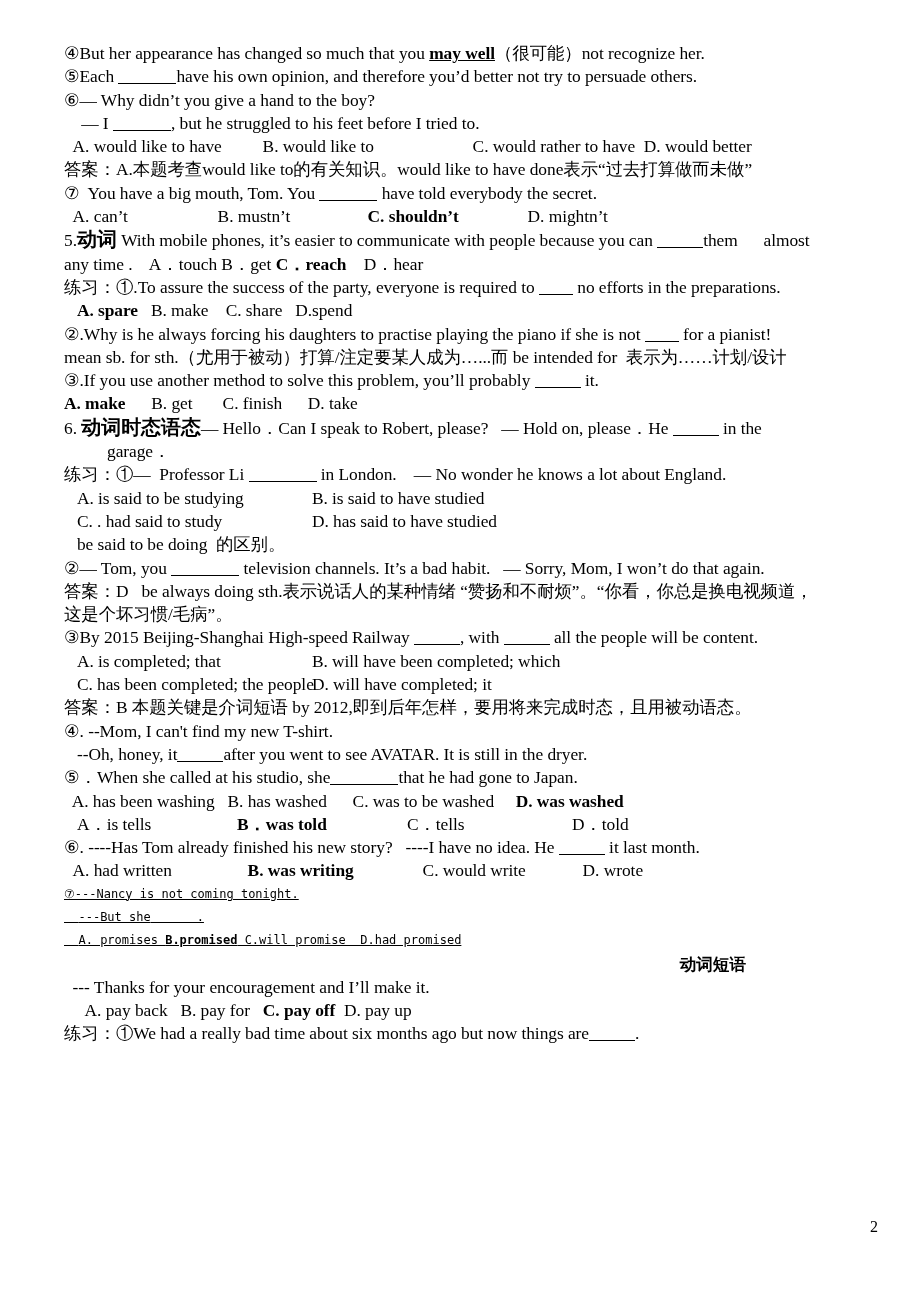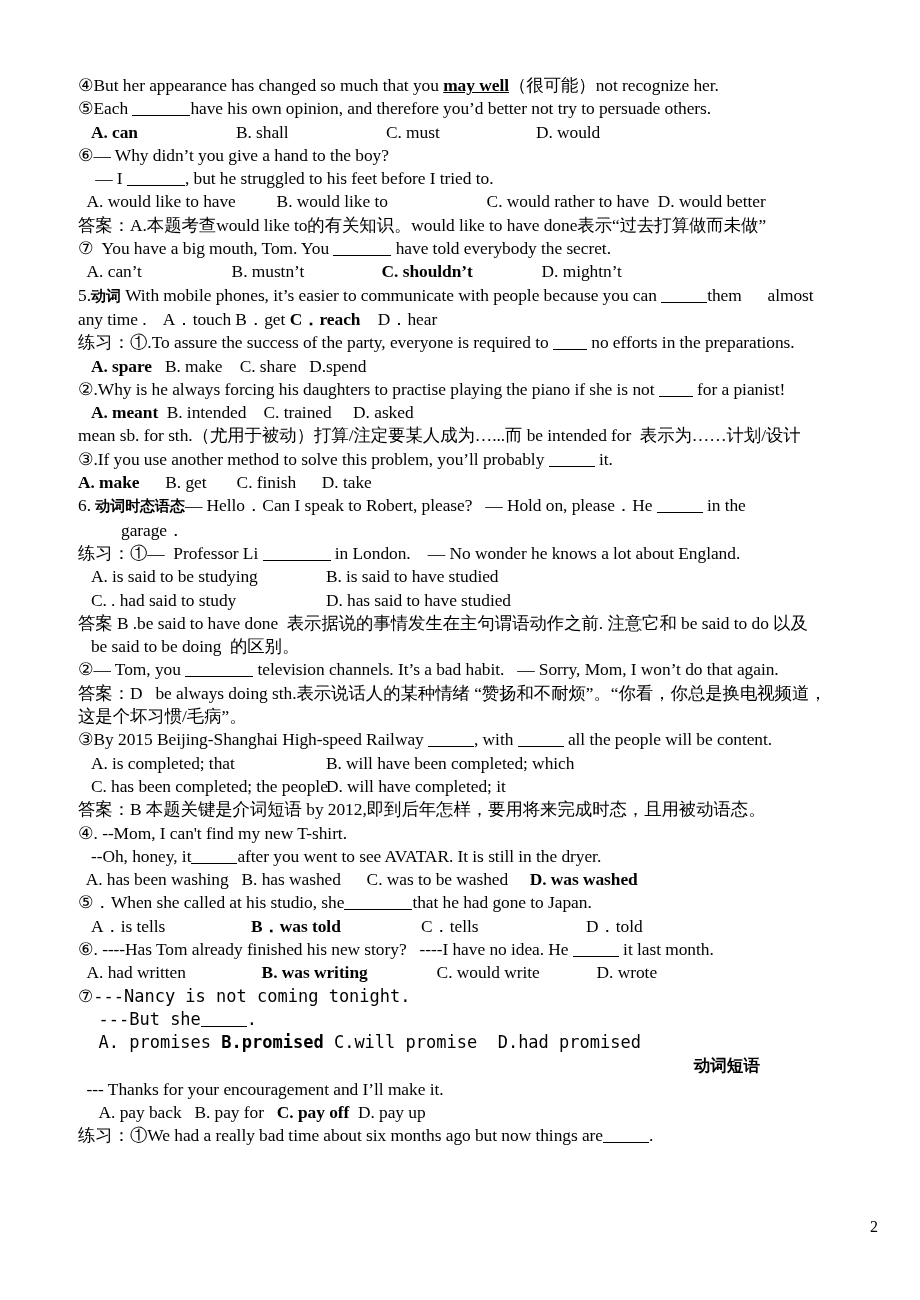--- a/index.html
+++ b/index.html
@@ -10,25 +10,25 @@
   body {
     width: 920px;
     height: 1300px;
     position: relative;
     font-family: "Liberation Serif", "DejaVu Serif", serif;
     color: #000000;
     overflow: hidden;
   }
   #page {
     position: absolute;
-    left: 16px; top: 0;
+    left: 2px; top: 0;
     width: 768px;
     height: 1300px;
     box-sizing: border-box;
-    padding: 74px 24px 0 62px;
+    padding: 42px 24px 0 62px;
   }
   .ln {
     font-size: 17.4px;
     line-height: 23.3px;
     white-space: pre;
     letter-spacing: -0.05px;
     margin: 0;
   }
   .b { font-weight: bold; }
   .u { text-decoration: underline; }
@@ -40,29 +40,30 @@
     height: 13px;
   }
   .bl-s  { width: 34px; }
   .bl-m  { width: 46px; }
   .bl-l  { width: 58px; }
   .bl-xl { width: 68px; }
   
   .cn-b {
     font-family: "DejaVu Sans", "Liberation Sans", sans-serif;
     font-weight: bold;
-    font-size: 15px;
+    font-size: 20px;
   }
   .cn {
     font-family: "Liberation Serif", "DejaVu Serif", serif;
   }
   .mono {
     font-family: "DejaVu Sans Mono", "Liberation Mono", monospace;
-    font-size: 17px;
+    font-size: 12px;
     letter-spacing: 0px;
+    text-decoration: underline;
   }
   .mono .blank { vertical-align: -2px; }
   .heading-cn {
     font-family: "DejaVu Sans", "Liberation Sans", sans-serif;
     font-weight: bold;
     font-size: 16.6px;
     line-height: 23.3px;
     white-space: pre;
     text-align: right;
   }
@@ -78,21 +79,20 @@
 </style>
 </head>
 <body>
 
 <div id="page">
 
   <div class="ln"><span>④But her appearance has changed so much that you </span><span class="b u">may well</span><span class="cn">（很可能）not recognize her.</span></div>
 
   <div class="ln"><span>⑤Each </span><span class="blank bl-l"></span><span>have his own opinion, and therefore you’d better not try to persuade others.</span></div>
 
-  <div class="ln">   <span class="b t" style="width:145px">A. can</span><span class="t" style="width:150px">B. shall</span><span class="t" style="width:150px">C. must</span><span class="t">D. would</span></div>
 
   <div class="ln"><span>⑥— Why didn’t you give a hand to the boy?</span></div>
 
   <div class="ln">    <span>— I </span><span class="blank bl-l"></span><span>, but he struggled to his feet before I tried to.</span></div>
 
   <div class="ln">  <span class="t" style="width:190px">A. would like to have</span><span class="t" style="width:210px">B. would like to</span><span class="t">C. would rather to have  D. would better</span></div>
 
   <div class="ln cn"><span>答案：A.本题考查would like to的有关知识。would like to have done表示“过去打算做而未做”</span></div>
 
   <div class="ln"><span>⑦  You have a big mouth, Tom. You </span><span class="blank bl-l"></span><span> have told everybody the secret.</span></div>
@@ -102,40 +102,38 @@
   <div class="ln"><span>5.</span><span class="cn-b">动词</span><span> With mobile phones, it’s easier to communicate with people because you can </span><span class="blank bl-m"></span><span>them      almost</span></div>
 
   <div class="ln"><span>any time .    A．touch B．get </span><span class="b">C．reach</span><span>    D．hear</span></div>
 
   <div class="ln cn"><span>练习：①.To assure the success of the party, everyone is required to </span><span class="blank bl-s"></span><span> no efforts in the preparations.</span></div>
 
   <div class="ln">   <span class="b">A. spare</span><span>   B. make    C. share   D.spend</span></div>
 
   <div class="ln"><span>②.Why is he always forcing his daughters to practise playing the piano if she is not </span><span class="blank bl-s"></span><span> for a pianist!</span></div>
 
-  <div class="ln">   <span class="b">A. meant</span><span>  B. intended    C. trained     D. asked</span></div>
 
   <div class="ln cn"><span>mean sb. for sth.（尤用于被动）打算/注定要某人成为…...而 be intended for  表示为……计划/设计</span></div>
 
   <div class="ln"><span>③.If you use another method to solve this problem, you’ll probably </span><span class="blank bl-m"></span><span> it.</span></div>
 
   <div class="ln"><span class="b">A. make</span><span>      B. get       C. finish      D. take</span></div>
 
   <div class="ln"><span>6.</span> <span class="cn-b">动词时态语态</span><span>— Hello．Can I speak to Robert, please?   — Hold on, please．He </span><span class="blank bl-m"></span><span> in the</span></div>
 
   <div class="ln">          <span>garage．</span></div>
 
 
   <div class="ln cn"><span>练习：①—  Professor Li </span><span class="blank bl-xl"></span><span> in London.    — No wonder he knows a lot about England.</span></div>
 
   <div class="ln">   <span class="t" style="width:235px">A. is said to be studying</span><span class="t">B. is said to have studied</span></div>
 
   <div class="ln">   <span class="t" style="width:235px">C. . had said to study</span><span class="t">D. has said to have studied</span></div>
 
-  <div class="ln cn"><span>答案 B .be said to have done  表示据说的事情发生在主句谓语动作之前. 注意它和 be said to do 以及</span></div>
 
   <div class="ln cn">   <span>be said to be doing  的区别。</span></div>
 
   <div class="ln"><span>②— Tom, you </span><span class="blank bl-xl"></span><span> television channels. It’s a bad habit.   — Sorry, Mom, I won’t do that again.</span></div>
 
 
   <div class="ln cn"><span>答案：D   be always doing sth.表示说话人的某种情绪 “赞扬和不耐烦”。“你看，你总是换电视频道，</span></div>
 
   <div class="ln cn"><span>这是个坏习惯/毛病”。</span></div>
 
@@ -144,23 +142,23 @@
   <div class="ln">   <span class="t" style="width:235px">A. is completed; that</span><span class="t">B. will have been completed; which</span></div>
 
   <div class="ln">   <span class="t" style="width:235px">C. has been completed; the people</span><span class="t">D. will have completed; it</span></div>
 
   <div class="ln cn"><span>答案：B 本题关键是介词短语 by 2012,即到后年怎样，要用将来完成时态，且用被动语态。</span></div>
 
   <div class="ln"><span>④. --Mom, I can't find my new T-shirt.</span></div>
 
   <div class="ln">   <span>--Oh, honey, it</span><span class="blank bl-m"></span><span>after you went to see AVATAR. It is still in the dryer.</span></div>
 
+  <div class="ln"><span>⑤．When she called at his studio, she</span><span class="blank bl-xl"></span><span>that he had gone to Japan.</span></div>
+
   <div class="ln">  <span>A. has been washing   B. has washed      C. was to be washed     </span><span class="b">D. was washed</span></div>
-
-  <div class="ln"><span>⑤．When she called at his studio, she</span><span class="blank bl-xl"></span><span>that he had gone to Japan.</span></div>
 
   <div class="ln">   <span class="t" style="width:160px">A．is tells</span><span class="b t" style="width:170px">B．was told</span><span class="t" style="width:165px">C．tells</span><span class="t">D．told</span></div>
 
   <div class="ln"><span>⑥. ----Has Tom already finished his new story?   ----I have no idea. He </span><span class="blank bl-m"></span><span> it last month.</span></div>
 
   <div class="ln">  <span class="t" style="width:175px">A. had written</span><span class="b t" style="width:175px">B. was writing</span><span class="t" style="width:160px">C. would write</span><span class="t">D. wrote</span></div>
 
   <div class="ln mono"><span>⑦---Nancy is not coming tonight.</span></div>
 
   <div class="ln mono">  <span>---But she</span><span class="blank bl-m"></span><span>.</span></div>

